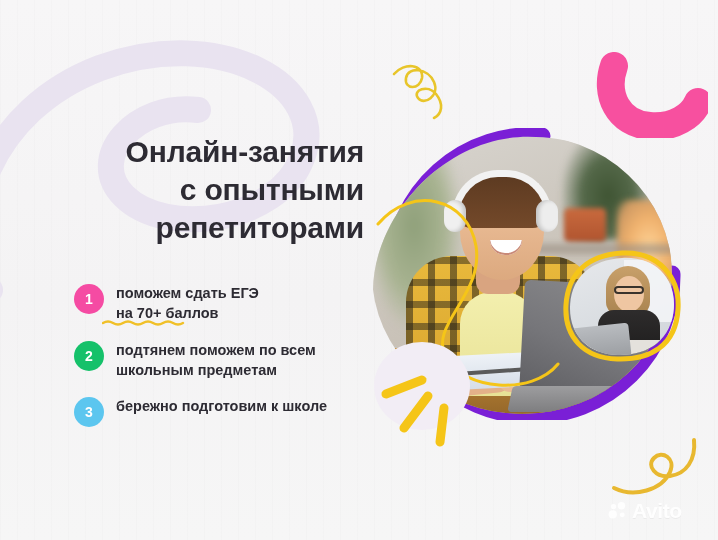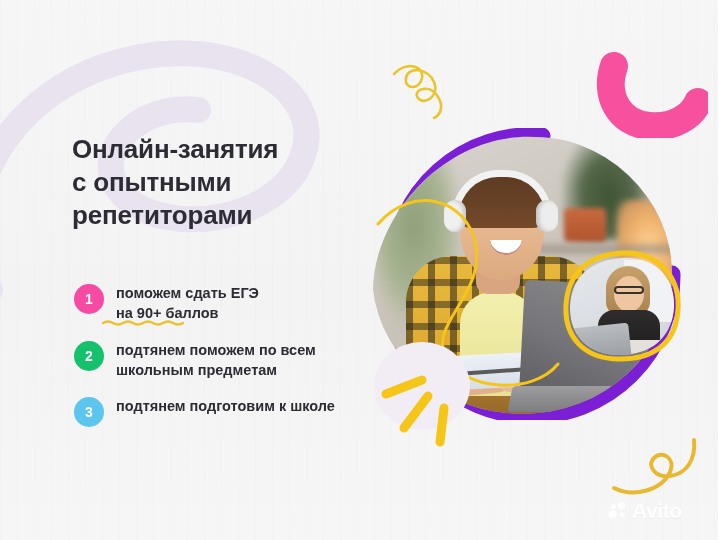--- a/index.html
+++ b/index.html
@@ -15,24 +15,25 @@
         rgba(0,0,0,0.012) 0px, rgba(0,0,0,0.012) 1px,
         rgba(255,255,255,0) 1px, rgba(255,255,255,0) 17px),
       linear-gradient(180deg,#f7f6f7 0%,#f4f3f4 55%,#f6f6f6 100%);
   }
 
   
   .bg-swirl{position:absolute;left:-70px;top:-10px;width:420px;height:330px;pointer-events:none;}
 
   
   .headline{
-    position:absolute;left:72px;top:133px;width:300px;
-    font-size:26px;line-height:1.27;font-weight:700;
+    position:absolute;left:64px;top:133px;width:300px;
+    font-size:30px;line-height:1.27;font-weight:700;
     letter-spacing:-0.2px;color:#2d2b33;
     white-space:pre-line;
+    text-align:right;
   }
 
   
   .bullets{position:absolute;left:74px;top:283px;width:330px;}
   .bullet{display:flex;align-items:flex-start;margin-bottom:16px;}
   .bullet:last-child{margin-bottom:0;}
   .badge{
     flex:0 0 auto;width:30px;height:30px;border-radius:50%;
     color:#fff;font-size:14px;font-weight:700;
     display:flex;align-items:center;justify-content:center;
@@ -150,35 +151,35 @@
 
   <div class="headline">Онлайн-занятия
 с опытными
 репетиторами</div>
 
   <div class="bullets">
 
     <div class="bullet">
       <div class="badge" style="background:#f54ba3">1</div>
       <div class="btext">поможем сдать ЕГЭ
-на 90+ баллов</div>
+на 70+ баллов</div>
       <svg class="underline-wave" viewBox="0 0 86 7" preserveAspectRatio="none">
         <path d="M1 4 Q 6 1, 11 4 T 21 4 T 31 4 T 41 4 T 51 4 T 61 4 T 71 4 T 81 4" fill="none" stroke="#f0c028" stroke-width="2.4" stroke-linecap="round"></path>
       </svg>
     </div>
 
     <div class="bullet">
       <div class="badge" style="background:#15c16a">2</div>
       <div class="btext">подтянем поможем по всем
 школьным предметам</div>
     </div>
 
     <div class="bullet">
       <div class="badge" style="background:#5cc6ef">3</div>
-      <div class="btext">подтянем подготовим к школе</div>
+      <div class="btext">бережно подготовим к школе</div>
     </div>
 
   </div>
 
   <div class="photo-wrap">
 
     <svg class="purple-arc" viewBox="0 0 320 292">
       <path d="M300 146 A 140 140 0 1 1 170 8" fill="none" stroke="#7a1fd6" stroke-width="17" stroke-linecap="round"></path>
     </svg>
 

